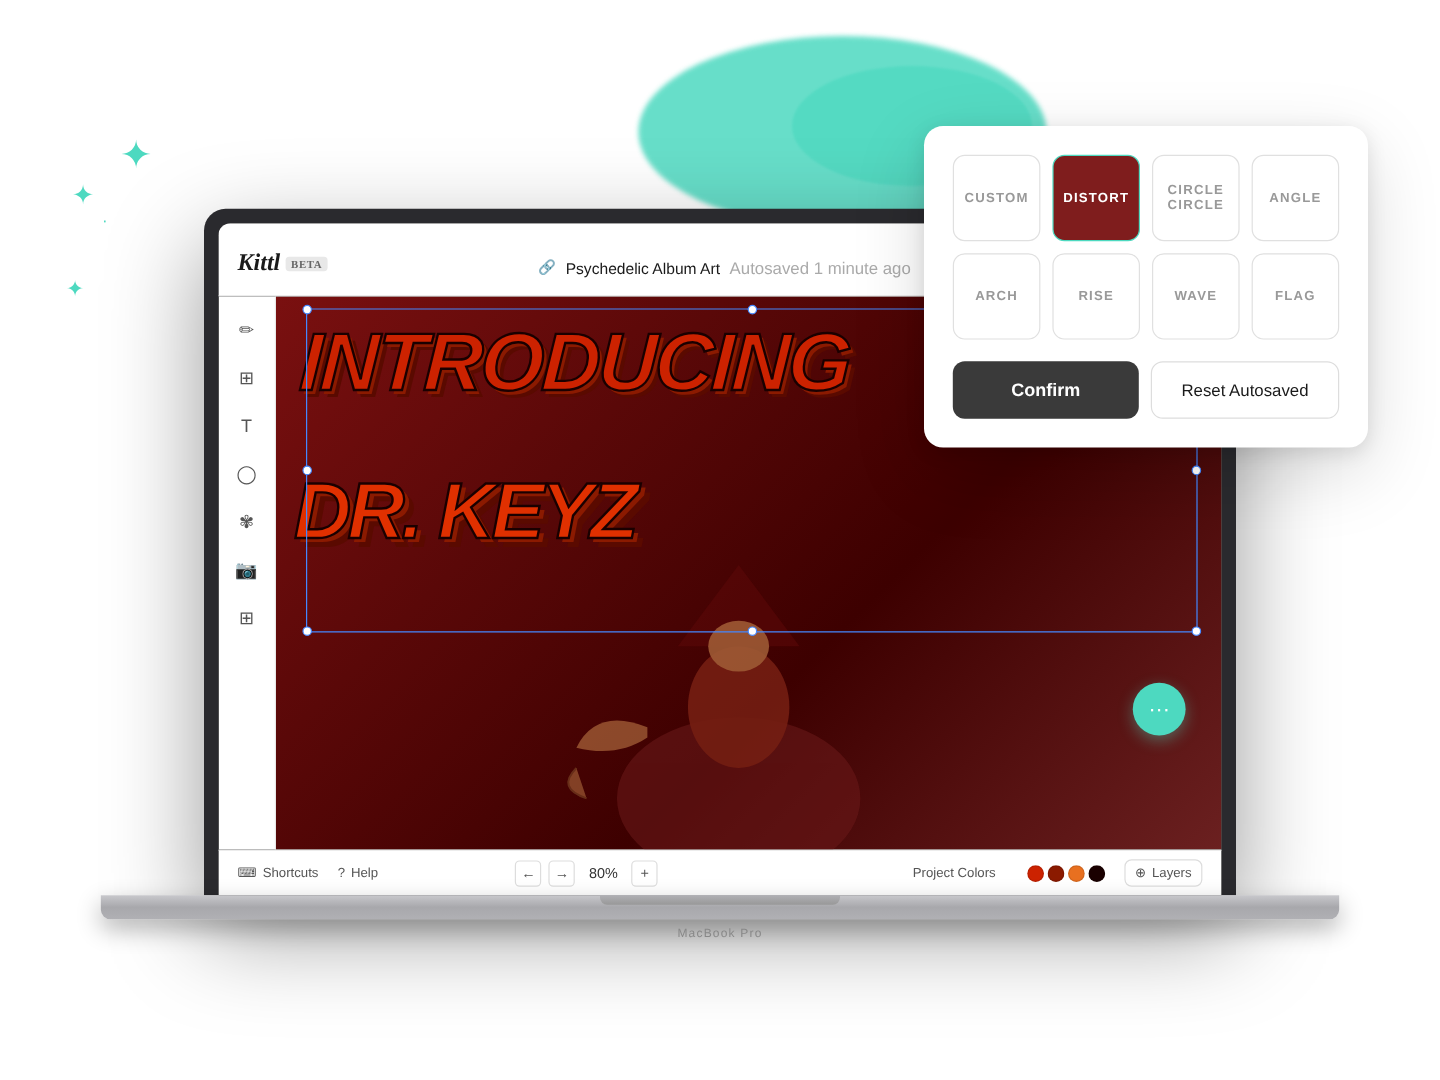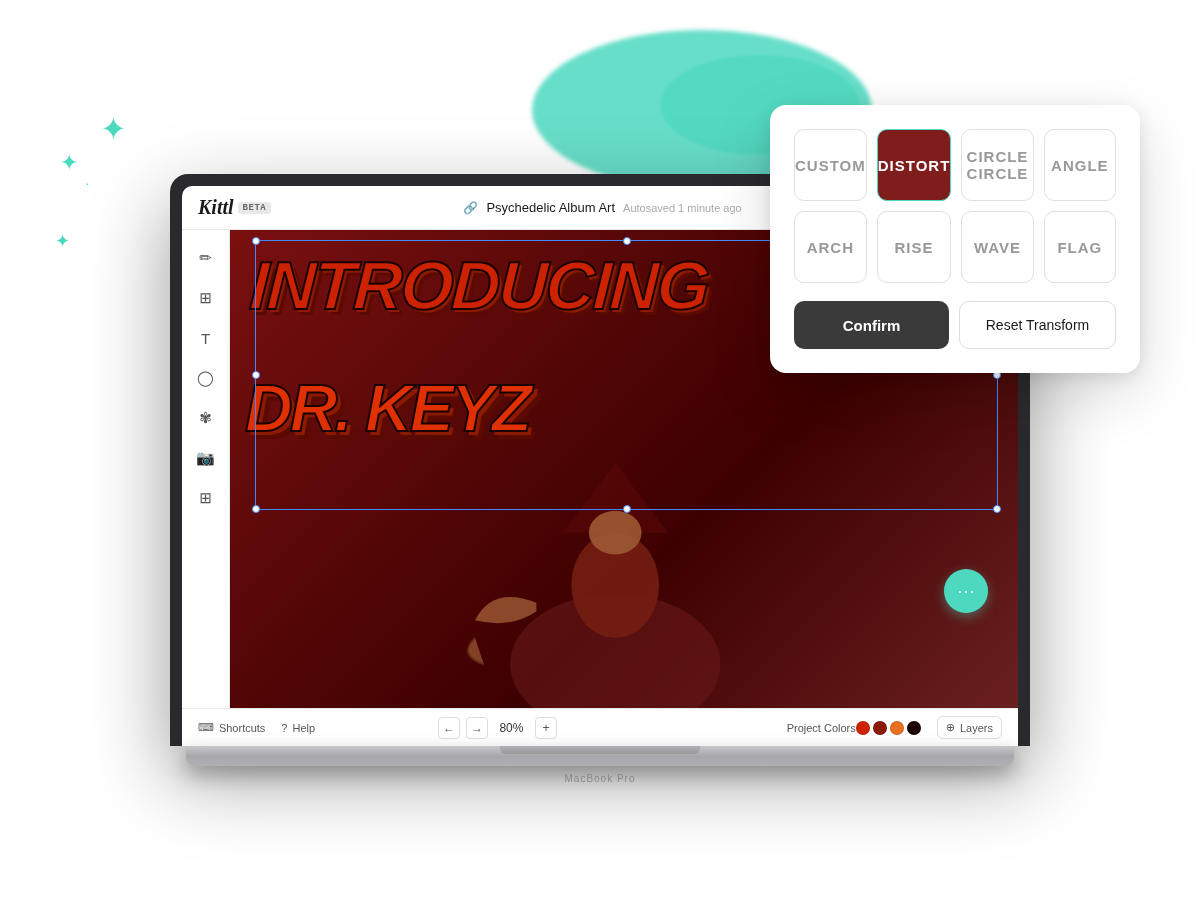--- a/index.html
+++ b/index.html
@@ -78,23 +78,23 @@
       overflow: hidden;
       height: 560px;
       position: relative;
       display: flex;
       flex-direction: column;
     }
 
     
     .app-header {
       background: #ffffff;
-      height: 44px;
-      display: flex;
-      align-items: center;
+      height: 61px;
+      display: flex;
+      align-items: flex-end;
       padding: 15px 16px;
       gap: 12px;
       border-bottom: 1px solid #e8e8e8;
       flex-shrink: 0;
     }
 
     .app-logo {
       font-family: Georgia, serif;
       font-size: 20px;
       font-weight: bold;
@@ -103,21 +103,21 @@
       display: flex;
       align-items: center;
       gap: 4px;
     }
 
     .beta-badge {
       background: #e8e8e8;
       color: #666;
       font-size: 9px;
       font-style: normal;
-      font-family: Liberation Mono, monospace;
+      font-family: Liberation Serif, serif;
       font-weight: 600;
       padding: 1px 5px;
       border-radius: 3px;
       letter-spacing: 0.5px;
     }
 
     .header-center {
       flex: 1;
       display: flex;
       align-items: center;
@@ -133,21 +133,21 @@
       align-items: center;
       gap: 6px;
     }
 
     .link-icon {
       color: #888;
       font-size: 12px;
     }
 
     .autosave-text {
-      font-size: 11px;
+      font-size: 14px;
       color: #aaa;
     }
 
     .header-actions {
       display: flex;
       gap: 8px;
       align-items: center;
     }
 
     .header-icon-btn {
@@ -334,21 +334,21 @@
     .zoom-value {
       font-size: 12px;
       color: #333;
       min-width: 35px;
       text-align: center;
     }
 
     .project-colors-section {
       display: flex;
       align-items: center;
-      gap: 0;
+      gap: 26px;
       margin-left: auto;
     }
 
     .project-colors-label {
       font-size: 11px;
       color: #555;
     }
 
     .color-dots {
       display: flex;
@@ -369,21 +369,21 @@
       font-size: 11px;
       color: #555;
       cursor: pointer;
       padding: 4px 8px;
       border: 1px solid #ddd;
       border-radius: 6px;
     }
 
     
     .laptop-base {
-      width: 828px;
+      width: 1032px;
       height: 20px;
       background: linear-gradient(180deg, #c8c8cc 0%, #a8a8ac 50%, #b0b0b4 100%);
       border-radius: 0 0 8px 8px;
       position: relative;
       box-shadow: 0 8px 20px rgba(0,0,0,0.3);
     }
 
     .laptop-notch {
       position: absolute;
       top: 0;
@@ -446,21 +446,21 @@
       transition: all 0.15s;
       position: relative;
     }
 
     .transform-option.active {
       background: #7f1d1d;
       border-color: #4dd9c0;
     }
 
     .transform-option-label {
-      font-size: 15px;
+      font-size: 11px;
       font-weight: 700;
       letter-spacing: 1px;
       text-transform: uppercase;
       color: #999;
       text-align: center;
     }
 
     .transform-option.active .transform-option-label {
       color: #ffffff;
     }
@@ -561,21 +561,21 @@
     <div class="transform-option">
       <span class="transform-option-label">WAVE</span>
     </div>
     <div class="transform-option">
       <span class="transform-option-label">FLAG</span>
     </div>
   </div>
 
   <div class="panel-buttons">
     <button class="confirm-btn">Confirm</button>
-    <button class="reset-btn">Reset Transform</button>
+    <button class="reset-btn">Reset Autosaved</button>
   </div>
 </div>
 
 <div class="laptop-container">
   <div class="laptop-screen-outer">
     <div class="laptop-screen-inner">
 
       <div class="app-header">
         <div class="app-logo">
           <span>Kittl</span>

